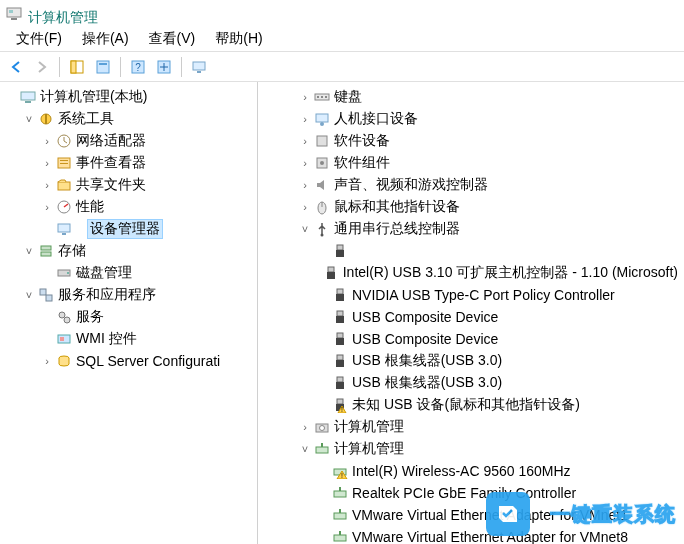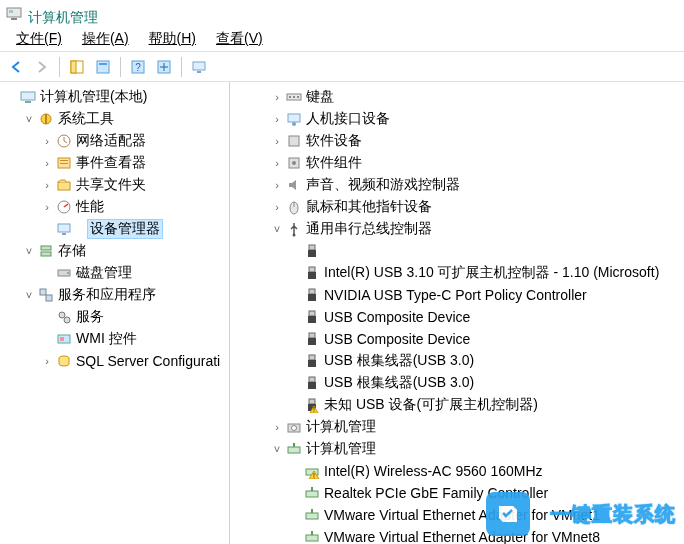--- a/index.html
+++ b/index.html
@@ -1,26 +1,26 @@
 <!DOCTYPE html>
 <html><head>
 <meta charset="utf-8">
 <style>
 * { box-sizing: border-box; margin: 0; padding: 0; font-family: "Microsoft YaHei", "Segoe UI", sans-serif; }
 body { width: 684px; height: 544px; background: #fff; overflow: hidden; position: relative; font-size: 13px; }
 .titlebar { height: 26px; display: flex; align-items: center; padding: 0 6px; background: #fff; }
 .titlebar .appicon { width: 16px; height: 16px; margin-right: 6px; display:inline-flex; align-items:center; justify-content:center;}
 .titlebar .title { font-size: 14px; color: #0f766e; margin-top: 9px; }
-.menubar { height: 26px; display: flex; align-items: center; padding: 0 6px; background: #fff; border-bottom: 1px solid #e0e0e0; text-decoration: underline; }
+.menubar { height: 26px; display: flex; align-items: center; padding: 0 6px; background: #fff; border-bottom: 1px solid #e0e0e0; }
 .menubar .menuitem { padding: 3px 10px; font-size: 14px; color: #000; cursor: default; }
 .toolbar { height: 30px; display: flex; align-items: center; padding: 0 4px; gap: 2px; background: #fff; border-bottom: 1px solid #e0e0e0; }
 .toolbar .tbtn { width: 24px; height: 24px; display: inline-flex; align-items: center; justify-content: center; font-size: 14px; }
 .toolbar .tsep { width: 1px; height: 20px; background: #ccc; margin: 0 3px; }
 .split { display: flex; height: calc(544px - 26px - 26px - 30px); }
-.left { width: 230px; border-right: 1px solid #d0d0d0; overflow: hidden; padding: 4px 0; }
+.left { width: 258px; border-right: 1px solid #d0d0d0; overflow: hidden; padding: 4px 0; }
 .right { flex: 1; overflow: hidden; padding: 4px 0; position: relative; }
 .node { display: flex; align-items: center; height: 22px; white-space: nowrap; padding-right: 6px;}
 .node .tw { width: 14px; text-align: center; color: #666; font-size: 11px; cursor: default; user-select: none; }
 .node .tw.hidden { visibility: hidden; }
 .node .ic { width: 18px; height: 18px; margin: 0 3px 0 1px; display: inline-flex; align-items: center; justify-content: center; flex-shrink:0;}
 .node .lbl { font-size: 14px; color: #000; }
 .node.selected .lbl { background: #cce8ff; outline: 1px solid #99d1ff; padding: 0 2px; margin-left: 12px; }
 .i0{padding-left:4px}.i1{padding-left:22px}.i2{padding-left:40px}.i3{padding-left:58px}
 .watermark { position: absolute; right: 8px; bottom: 8px; display: flex; align-items: center; gap: 20px; opacity: 0.92; }
 .wm-badge { width: 44px; height: 44px; border-radius: 8px; background: #2aa3ef; display:flex; align-items:center; justify-content:center; color:#fff; font-size:22px; }
@@ -37,22 +37,22 @@
         <rect x="5" y="13" width="6" height="2" fill="#888"></rect>
         <rect x="3" y="5" width="4" height="3" fill="#9cc"></rect>
       </svg>
   </span>
   <span class="title">计算机管理</span>
 </div>
 
 <div class="menubar">
   <div class="menuitem">文件(F)</div>
   <div class="menuitem">操作(A)</div>
+  <div class="menuitem">查看(V)</div>
   <div class="menuitem">帮助(H)</div>
-  <div class="menuitem">查看(V)</div>
 </div>
 
 <div class="toolbar">
   <div class="tbtn">
       <svg width="16" height="16">
         <path d="M11 3 L5 8 L11 13" fill="none" stroke="#1e88e5" stroke-width="2"></path>
       </svg>
     </div>
   <div class="tbtn">
       <svg width="16" height="16">
@@ -373,21 +373,21 @@
     <div class="node i3">
         <span class="tw hidden">›</span>
         <span class="ic">
           <svg width="16" height="16">
             <rect x="5" y="2" width="6" height="5" fill="#ccc" stroke="#666"></rect>
             <rect x="4" y="7" width="8" height="7" fill="#444"></rect>
             <path d="M10 9 l4 7 h-8 z" fill="#ffd24a" stroke="#c90"></path>
             <text x="10" y="15" text-anchor="middle" font-size="7" fill="#000">!</text>
           </svg>
         </span>
-        <span class="lbl">未知 USB 设备(可扩展主机控制器)</span>
+        <span class="lbl">未知 USB 设备(鼠标和其他指针设备)</span>
       </div>
     <div class="node i2">
         <span class="tw">›</span>
         <span class="ic">
           <svg width="16" height="16">
             <rect x="2" y="5" width="12" height="8" fill="#ddd" stroke="#888"></rect>
             <circle cx="8" cy="9" r="2.5" fill="#fff" stroke="#888"></circle>
           </svg>
         </span>
         <span class="lbl">计算机管理</span>

